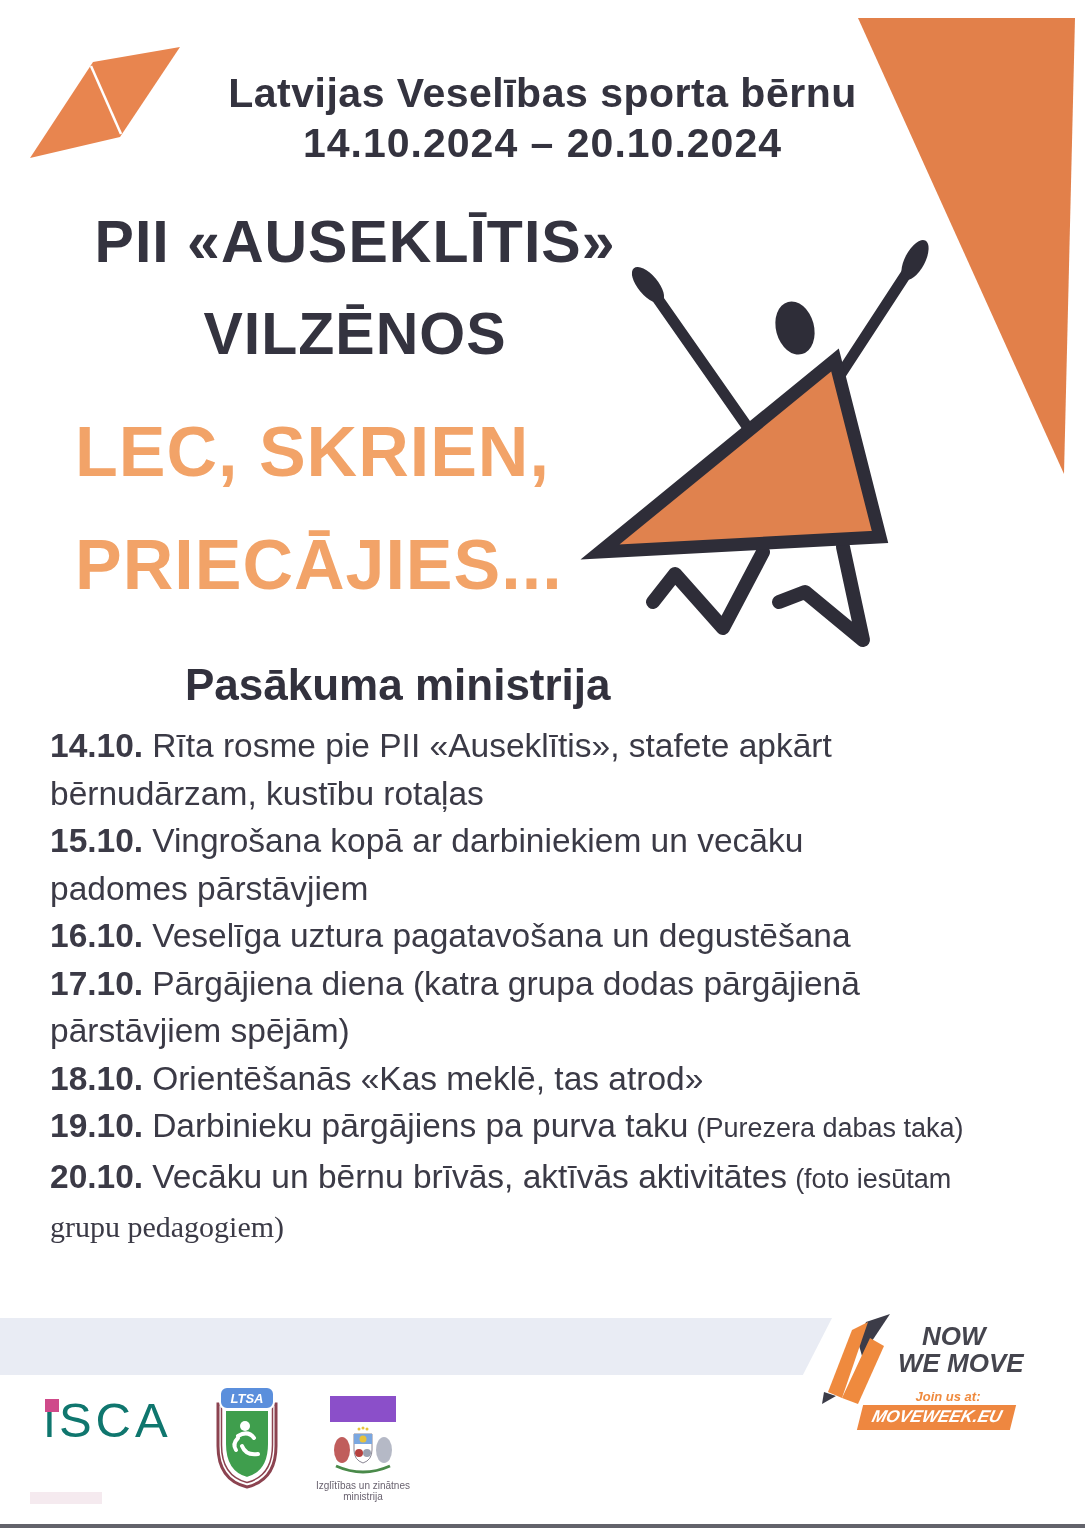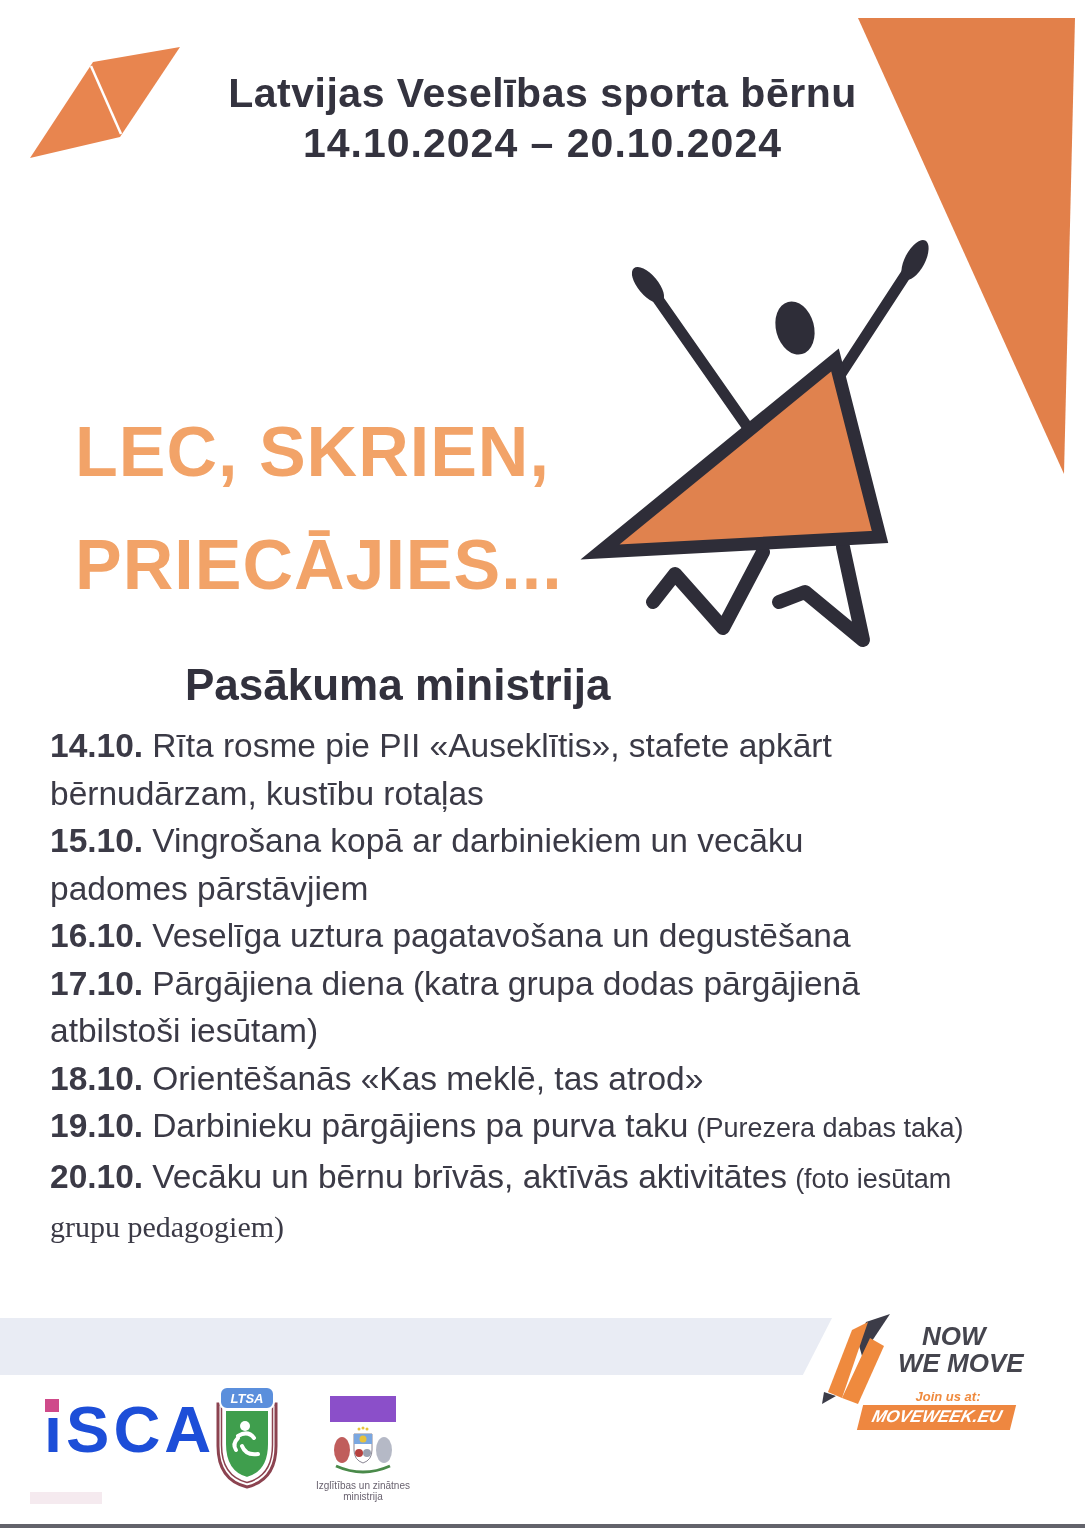--- a/index.html
+++ b/index.html
@@ -27,21 +27,21 @@
   .program strong{font-weight:bold;margin-right:9px;}
   .program .note{font-size:27px;margin-left:8px;}
   .program .note2{font-size:30px;font-family:Liberation Serif, serif;}
   
   .band{left:0;top:1318px;width:832px;height:57px;background:#e9ecf4;
     clip-path:polygon(0 0,100% 0,96.5% 100%,0 100%);}
   .scanline{left:0;top:1524px;width:1085px;height:4px;background:#63636b;}
   .smudge{left:30px;top:1492px;width:72px;height:12px;background:#ecd9e2;opacity:.55;}
   
   .isca{left:44px;top:1392px;}
-  .isca-text{font-size:65px;font-weight:bold;color:#1d4ed8;letter-spacing:4px;}
+  .isca-text{font-size:49px;font-weight:normal;color:#0f766e;letter-spacing:4px;}
   .isca-dot{position:absolute;left:1px;top:7px;width:14px;height:13px;background:#cf4a8a;}
   .ministry{left:303px;top:1396px;width:120px;text-align:center;}
   .ministry-rect{width:66px;height:26px;background:#8b4fc9;margin:0 auto 4px auto;}
   .ministry-name{font-size:10px;line-height:11px;color:#6a6370;margin-top:2px;}
   
   .nwm-text{left:898px;top:1323px;width:140px;font-size:26px;line-height:27px;
     font-style:italic;font-weight:bold;color:#45454e;white-space:nowrap;}
   .nwm-text .l1{margin-left:24px;}
   .nwm-join{left:868px;top:1389px;width:160px;text-align:center;
     font-size:13px;font-style:italic;font-weight:bold;color:#ef8a3e;}
@@ -59,20 +59,24 @@
     <line x1="66" y1="24" x2="96" y2="92" stroke="#ffffff" stroke-width="2.5"></line>
   </svg>
 
   <svg class="abs" style="left:855px;top:14px;" width="222" height="462" viewBox="0 0 222 462">
     <polygon points="3,4 220,4 209,460" fill="#e2804a"></polygon>
   </svg>
 
   <div class="abs header-title">Latvijas Veselības sporta bērnu</div>
   <div class="abs header-dates">14.10.2024 – 20.10.2024</div>
 
+  <div class="abs org">
+    <div>PII «AUSEKLĪTIS»</div>
+    <div>VILZĒNOS</div>
+  </div>
 
   <div class="abs slogan">
     <div>LEC, SKRIEN,</div>
     <div>PRIECĀJIES...</div>
   </div>
 
   <svg class="abs" style="left:575px;top:240px;" width="420" height="430" viewBox="0 0 420 430">
 
     <line x1="190" y1="212" x2="78" y2="52" stroke="#2e2d38" stroke-width="11" stroke-linecap="round"></line>
     <ellipse cx="73" cy="45" rx="10" ry="22" fill="#2e2d38" transform="rotate(-40 73 45)"></ellipse>
@@ -96,21 +100,21 @@
     </p>
     <p>
       <span class="pl"><strong>15.10.</strong><span>Vingrošana kopā ar darbiniekiem un vecāku</span></span>
       <span class="pl"><span>padomes pārstāvjiem</span></span>
     </p>
     <p>
       <span class="pl"><strong>16.10.</strong><span>Veselīga uztura pagatavošana un degustēšana</span></span>
     </p>
     <p>
       <span class="pl"><strong>17.10.</strong><span>Pārgājiena diena (katra grupa dodas pārgājienā</span></span>
-      <span class="pl"><span>atbilstoši iesūtam)</span></span>
+      <span class="pl"><span>pārstāvjiem spējām)</span></span>
     </p>
     <p>
       <span class="pl"><strong>18.10.</strong><span>Orientēšanās «Kas meklē, tas atrod»</span></span>
     </p>
     <p>
       <span class="pl"><strong>19.10.</strong><span>Darbinieku pārgājiens pa purva taku</span><span class="note">(Purezera dabas taka)</span></span>
     </p>
     <p>
       <span class="pl"><strong>20.10.</strong><span>Vecāku un bērnu brīvās, aktīvās aktivitātes</span><span class="note">(foto iesūtam</span></span>
       <span class="pl note2">grupu pedagogiem)</span>

